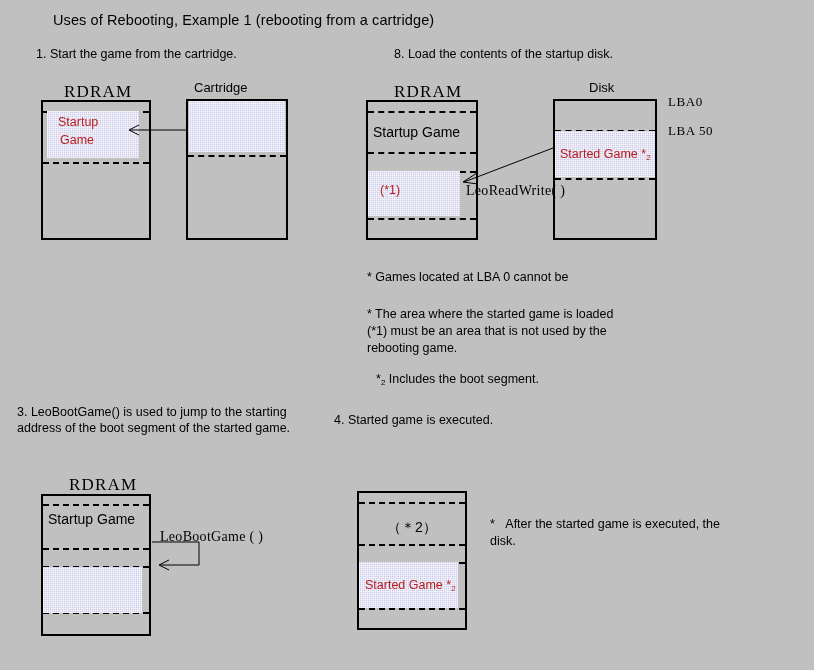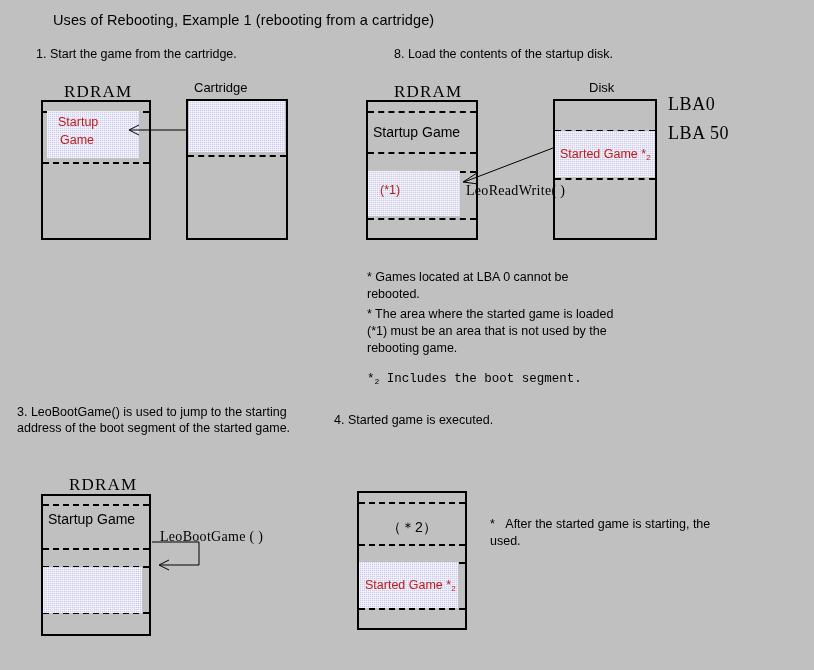--- a/index.html
+++ b/index.html
@@ -46,21 +46,21 @@
     font-size: 17px;
     letter-spacing: 1.2px;
     white-space: nowrap;
   }
   .boxlabel-sans {
     font-size: 13px;
     white-space: nowrap;
   }
   .lba {
     font-family: "Liberation Serif", serif;
-    font-size: 18px;
+    font-size: 13px;
     letter-spacing: 0.6px;
     white-space: nowrap;
   }
   .fn-call {
     font-family: "Liberation Serif", serif;
     font-size: 14px;
     letter-spacing: 0.3px;
     white-space: nowrap;
   }
   .inbox-text {
@@ -158,30 +158,29 @@
   <div class="shade" style="left:555px; top:131px; width:100px; height:46px;"></div>
   <div class="abs shade-label" style="left:560px; top:147px;"><span>Started Game</span>&nbsp;*<sub class="fnmark">2</sub></div>
 
   <div class="abs lba" style="left:668px; top:94px;">LBA0</div>
   <div class="abs lba" style="left:668px; top:123px;">LBA 50</div>
 
   <div class="abs fn-call" style="left:466px; top:183px;">LeoReadWrite( )</div>
 
   <div class="abs note" style="left:367px; top:269px; width:240px;">
     <div>* Games located at LBA 0 cannot be</div>
-    <div>rebooted.</div>
   </div>
 
   <div class="abs note" style="left:367px; top:306px; width:260px;">
     <div>* The area where the started game is loaded</div>
     <div>(*1) must be an area that is not used by the</div>
     <div>rebooting game.</div>
   </div>
 
-  <div class="abs note" style="left:367px; top:371px;font-family:Liberation Mono, monospace;"><span>*</span><sub class="fnmark">2</sub>&nbsp;<span>Includes the boot segment.</span></div>
+  <div class="abs note" style="left:376px; top:371px;"><span>*</span><sub class="fnmark">2</sub>&nbsp;<span>Includes the boot segment.</span></div>
 
   <div class="abs step-head-multi" style="left:17px; top:404px; width:290px;">3. LeoBootGame() is used to jump to the starting address of the boot segment of the started game.</div>
 
   <div class="abs boxlabel" style="left:69px; top:475px;">RDRAM</div>
 
   <div class="membox" style="left:41px; top:494px; width:110px; height:142px;">
     <div class="divider" style="top:8px;"></div>
     <div class="divider" style="top:52px;"></div>
     <div class="divider" style="top:70px;"></div>
     <div class="divider" style="top:116px;"></div>
@@ -197,22 +196,22 @@
     <div class="divider" style="top:9px;"></div>
     <div class="divider" style="top:51px;"></div>
     <div class="divider" style="top:69px;"></div>
     <div class="divider" style="top:115px;"></div>
   </div>
   <div class="abs inbox-text center" style="left:357px; top:519px; width:110px;">（＊2）</div>
   <div class="shade" style="left:359px; top:562px; width:99px; height:46px;"></div>
   <div class="abs shade-label" style="left:365px; top:578px;"><span>Started Game</span>&nbsp;*<sub class="fnmark">2</sub></div>
 
   <div class="abs note" style="left:490px; top:516px; width:270px;">
-    <div><span>*</span>&nbsp;&nbsp;&nbsp;<span>After the started game is starting, the</span></div>
-    <div>used.</div>
+    <div><span>*</span>&nbsp;&nbsp;&nbsp;<span>After the started game is executed, the</span></div>
+    <div>disk.</div>
   </div>
 
   <svg class="arrow-layer" viewBox="0 0 814 670" width="814" height="670">
 
     <g>
       <line x1="186" y1="130" x2="130" y2="130" stroke="#000" stroke-width="1"></line>
       <polyline points="139,125 129,130 139,135" fill="none" stroke="#000" stroke-width="1"></polyline>
     </g>
 
     <g>

